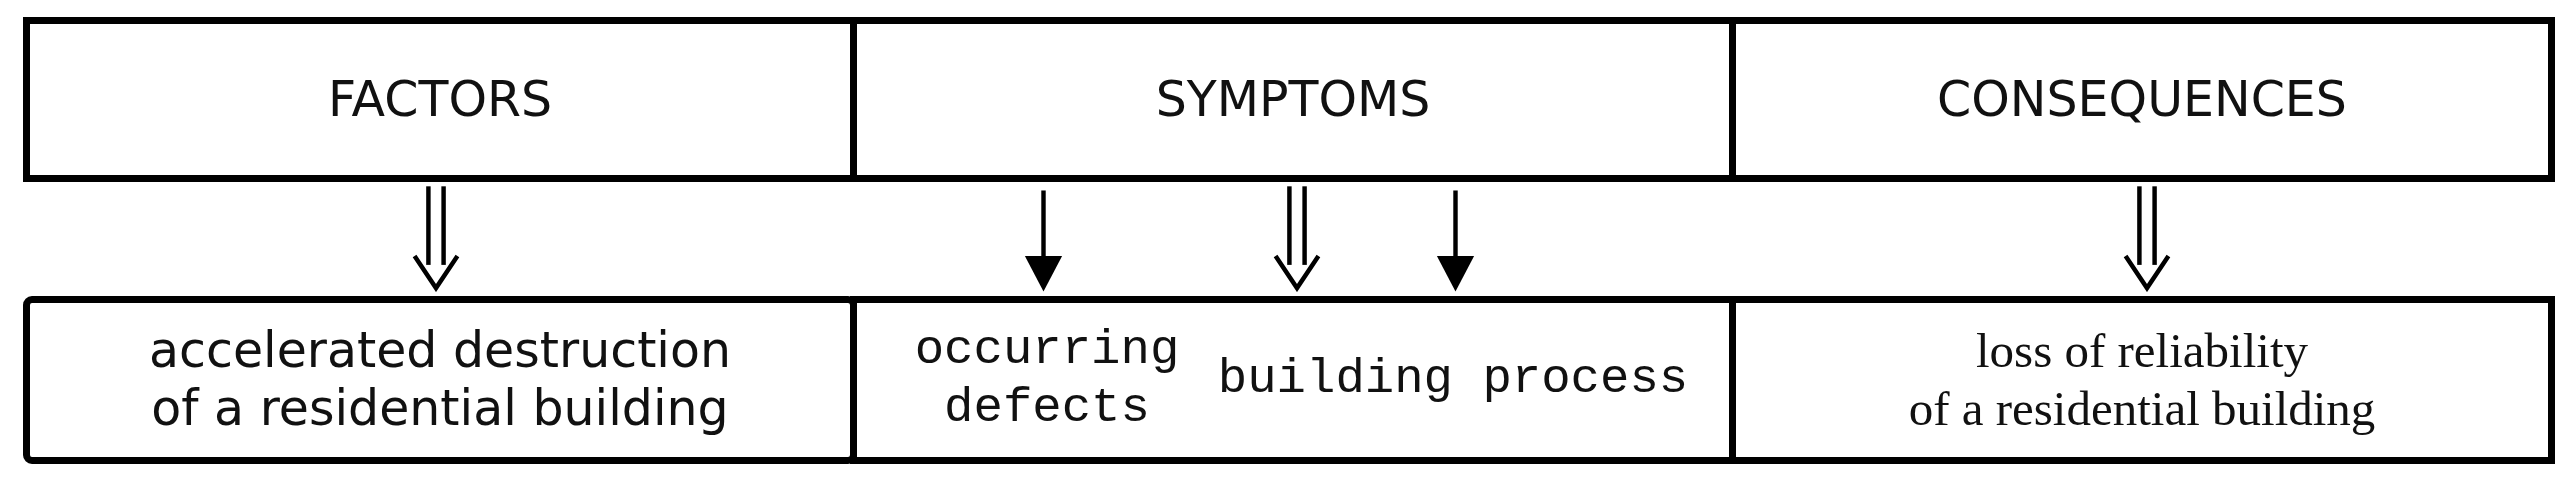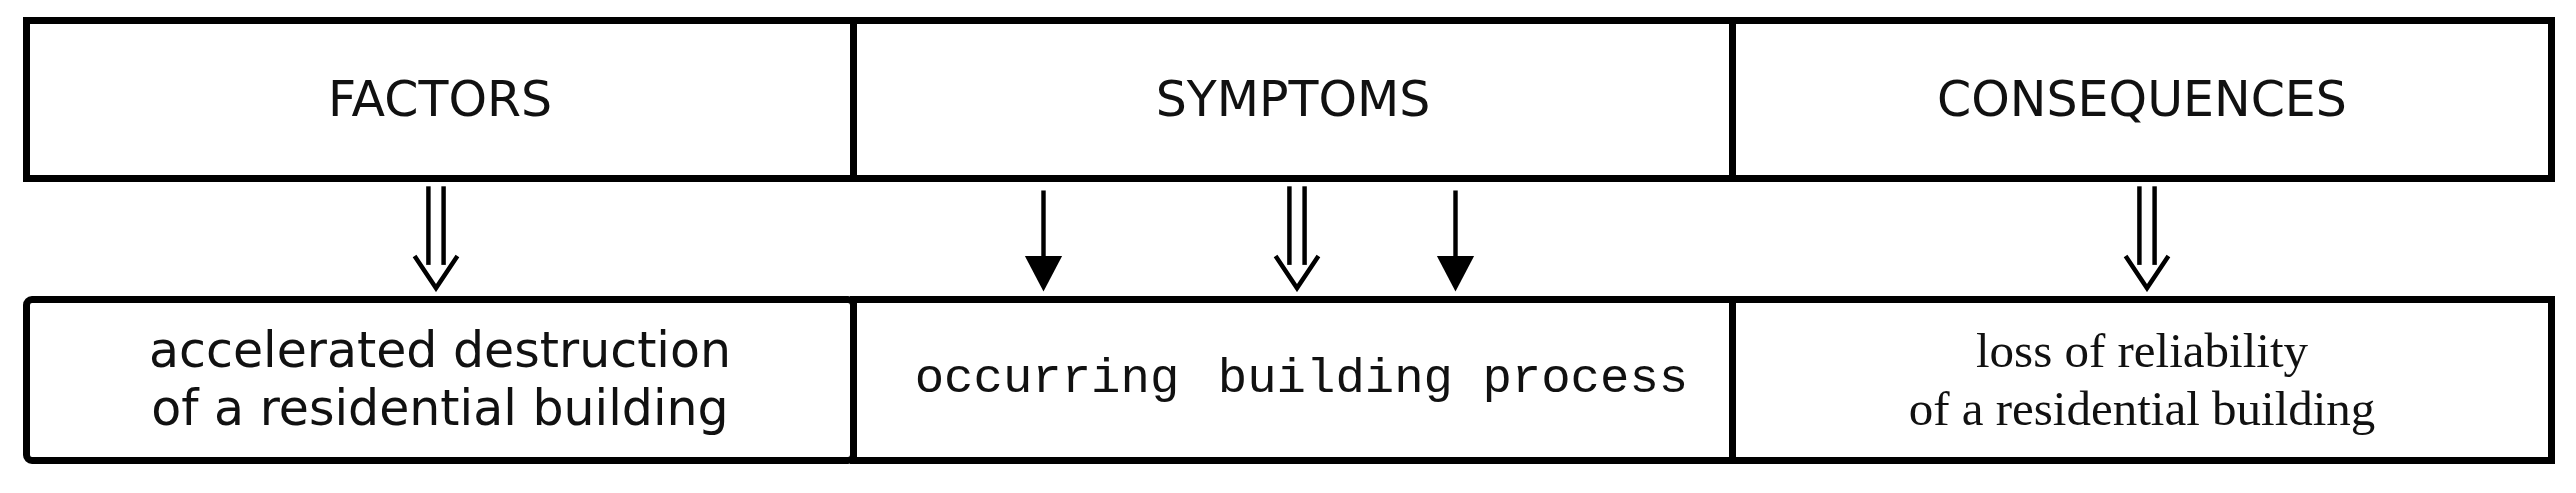--- a/index.html
+++ b/index.html
@@ -76,20 +76,21 @@
   <div class="box b1b">
     <span>
       <span class="line">accelerated destruction</span>
       <span class="line">of a residential building</span>
     </span>
   </div>
 
   <div class="box b2b">
     <span class="sub sub-left">
       <span class="line">occurring</span>
+      <span class="line">defects</span>
     </span>
     <span class="sub sub-right">
       <span class="line">building process</span>
     </span>
   </div>
 
   <div class="box b3b">
     <span>
       <span class="line">loss of reliability</span>
       <span class="line">of a residential building</span>

